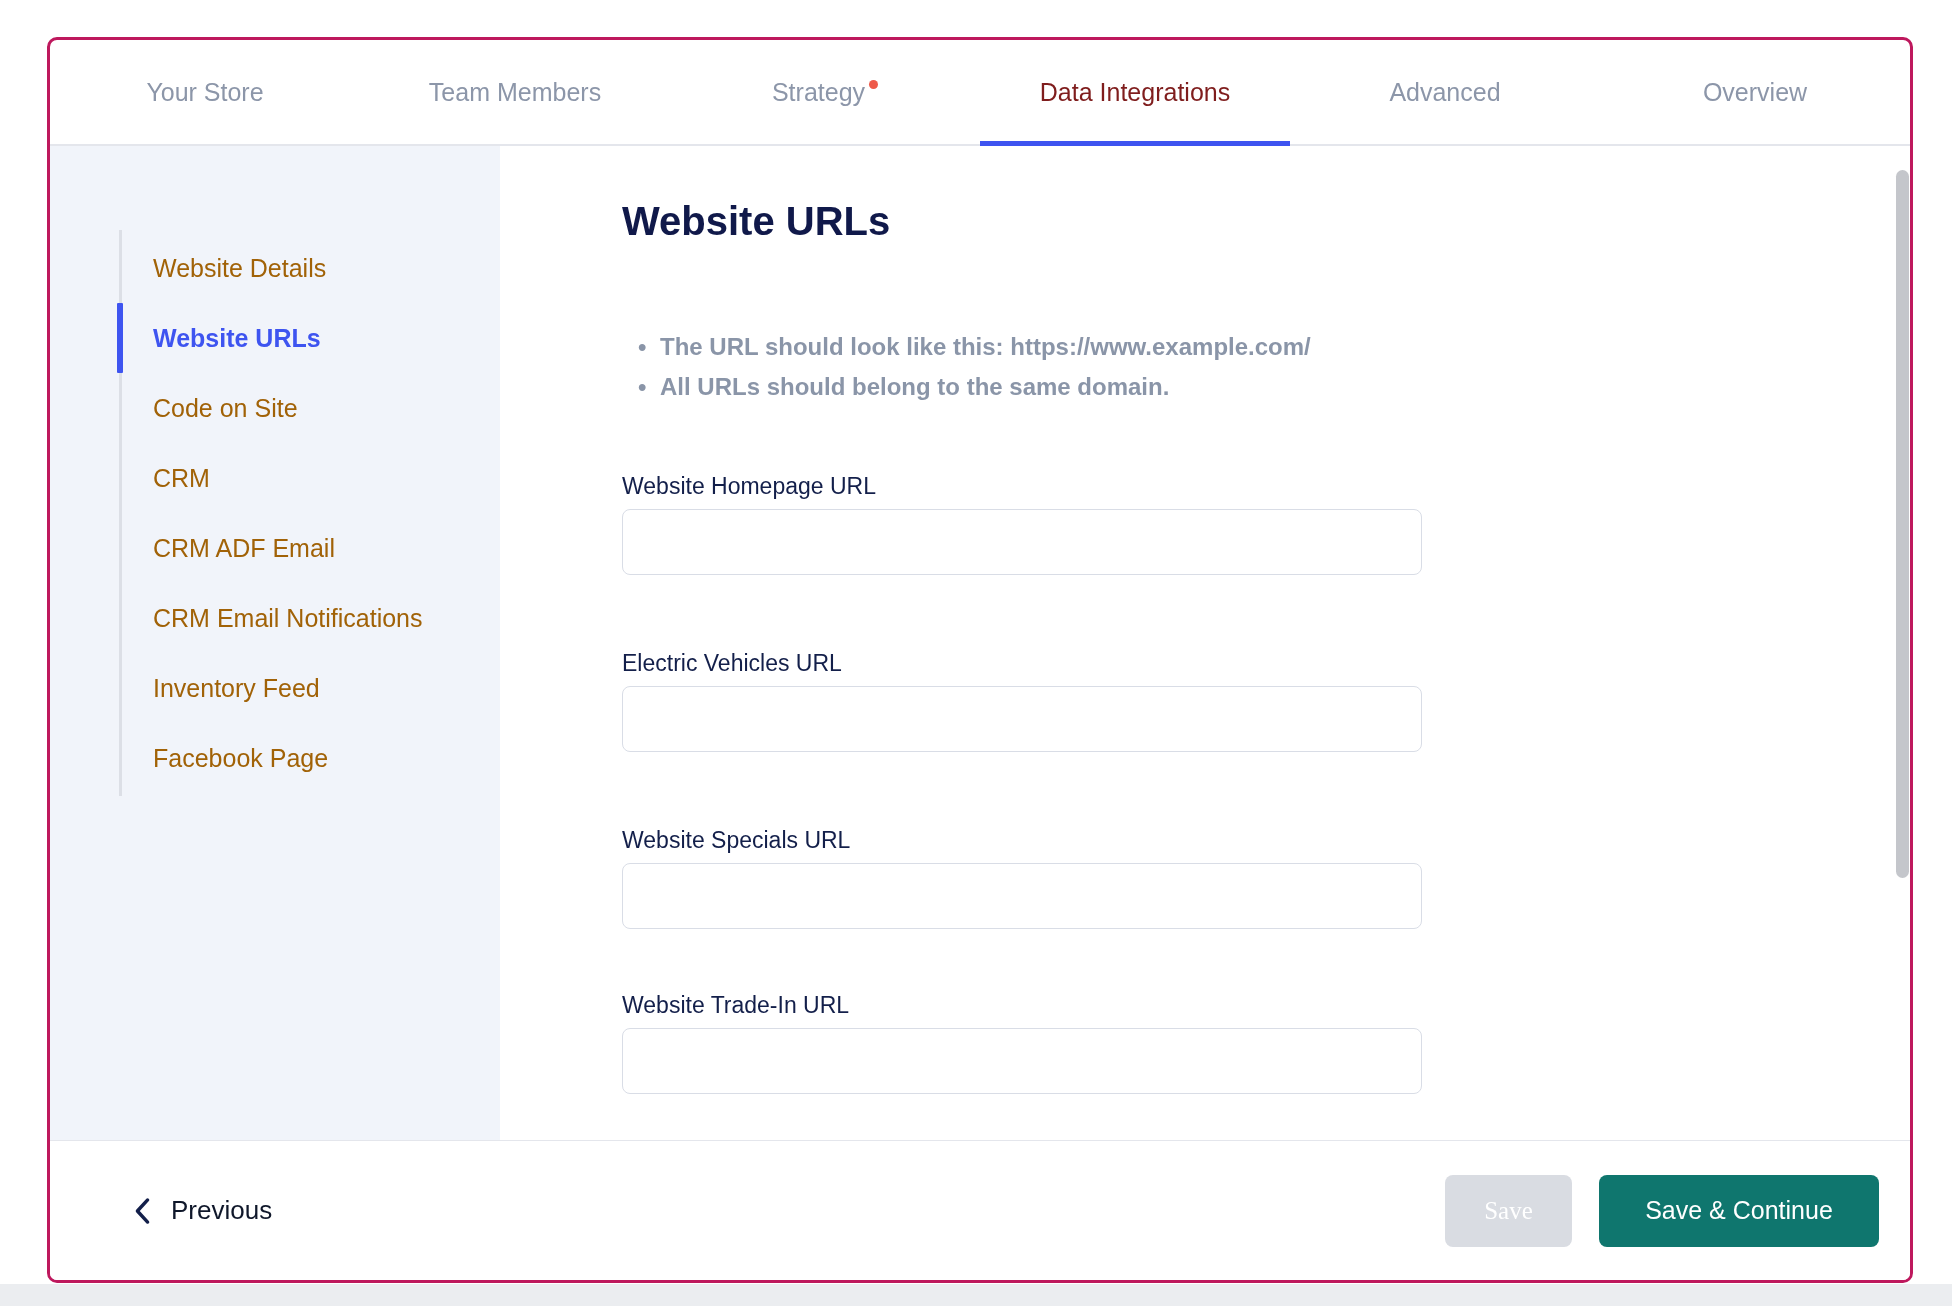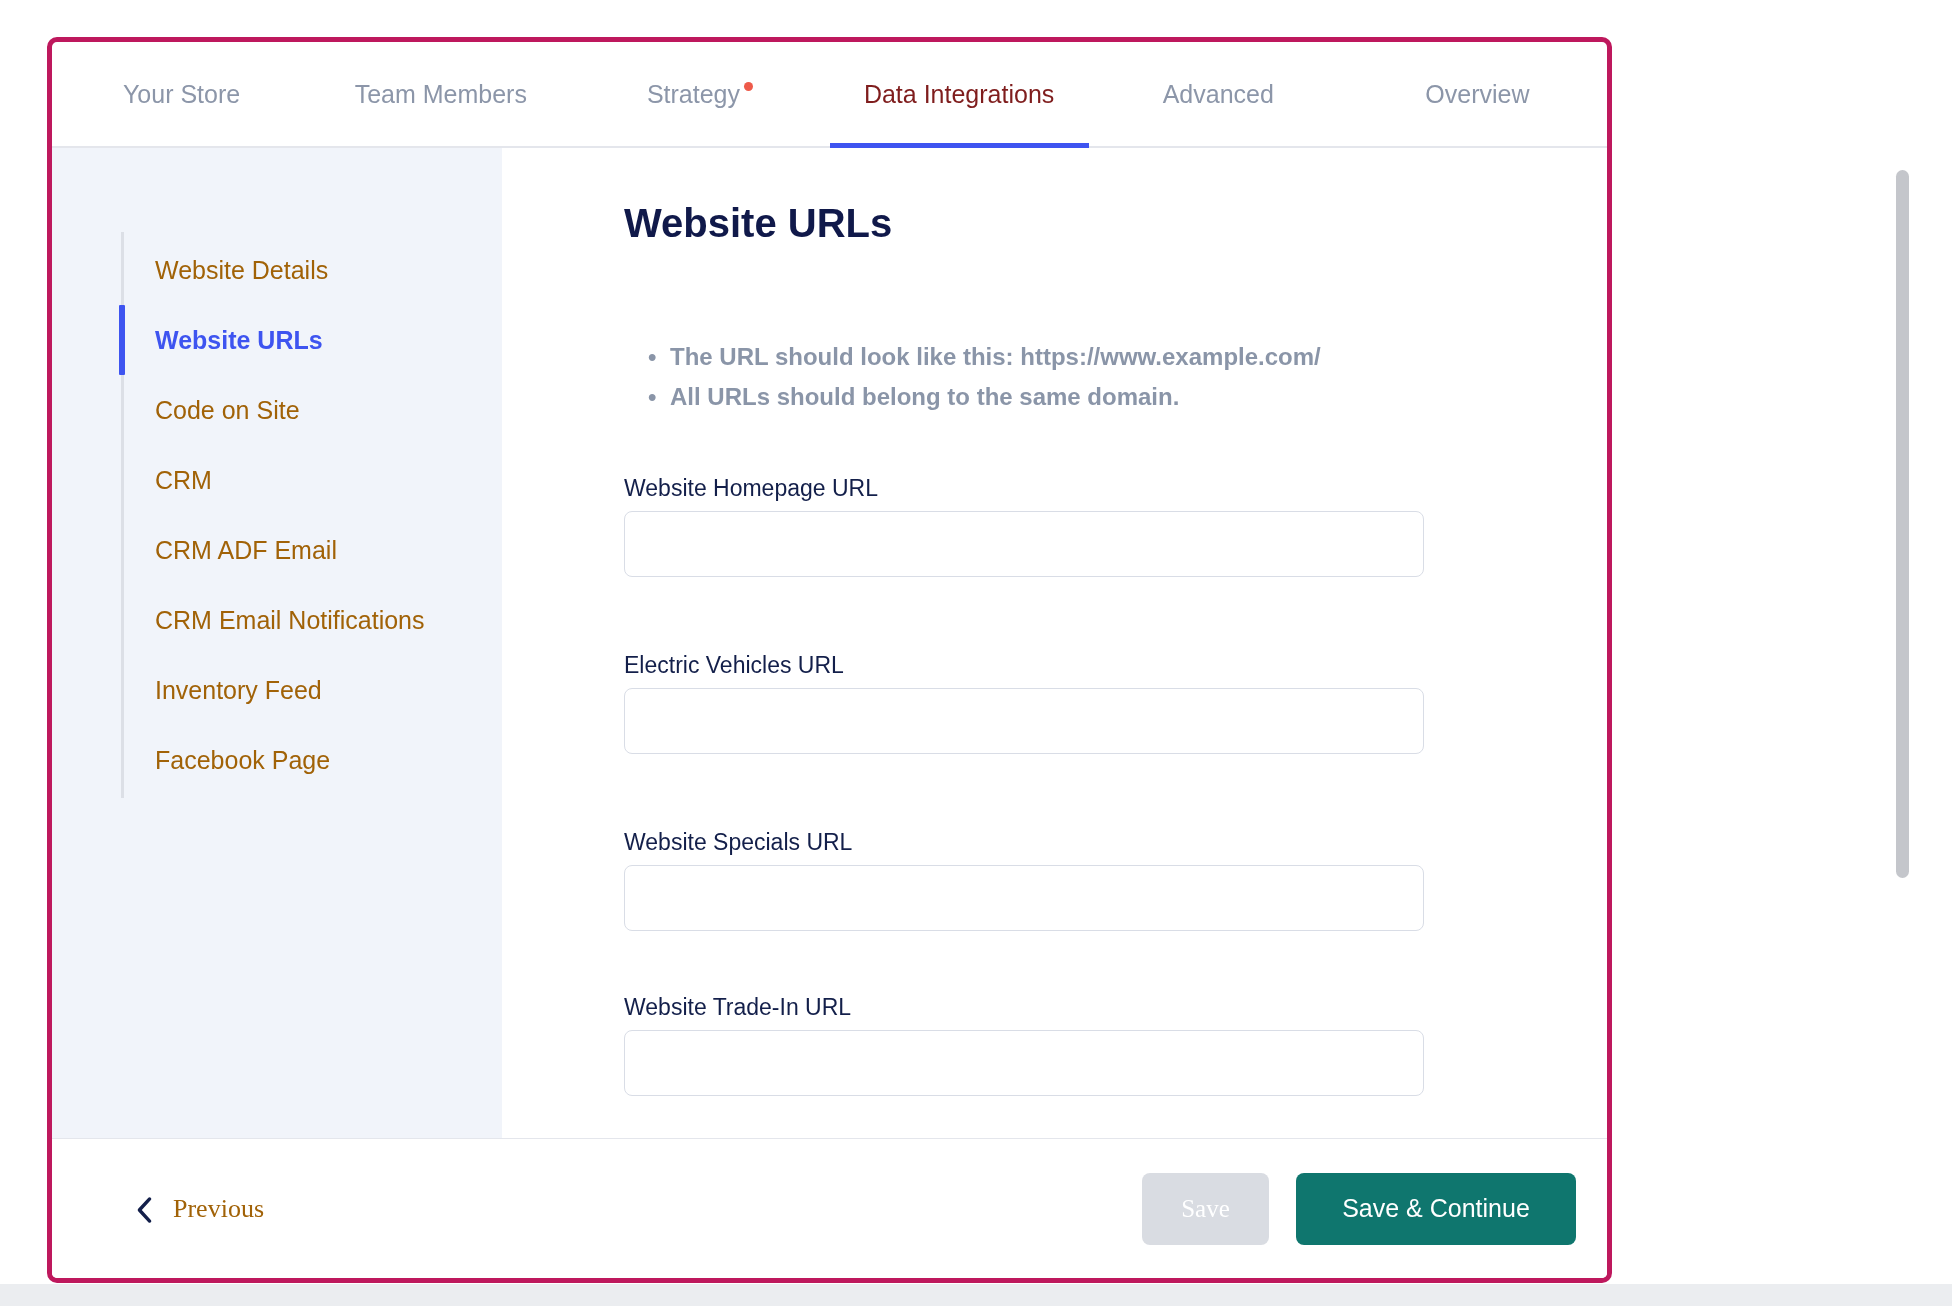--- a/index.html
+++ b/index.html
@@ -7,22 +7,22 @@
     width:1952px;height:1306px;position:relative;overflow:hidden;
     background:#ffffff;
     font-family:"Liberation Sans", sans-serif;
     -webkit-font-smoothing:antialiased;
   }
   .bottom-strip{
     position:absolute;left:0;top:1284px;width:1952px;height:22px;
     background:#ebedf0;
   }
   .card{
-    position:absolute;left:47px;top:37px;width:1565px;height:1246px;
-    background:#ffffff;border:5px solid #be185d;border-radius:10px;
+    position:absolute;left:47px;top:37px;width:1866px;height:1246px;
+    background:#ffffff;border:3px solid #be185d;border-radius:10px;
     box-sizing:border-box;overflow:hidden;
   }
   
   .tabbar{
     position:absolute;left:0;top:0;right:0;height:106px;
     display:flex;align-items:stretch;
     border-bottom:2px solid #e4e6ec;box-sizing:border-box;
   }
   .tab{
     flex:1;display:flex;align-items:center;justify-content:center;
@@ -60,21 +60,21 @@
   .page-title{
     position:absolute;left:572px;top:130px;
     font-size:40px;line-height:48px;font-weight:700;color:#10194a;
   }
   .description{
     position:absolute;left:572px;top:201px;width:880px;
     font-size:25px;line-height:40px;color:#8a95a8;
   }
   .bullets{
     position:absolute;left:578px;top:287px;width:880px;
-    margin:8px;padding:0;list-style:none;
+    margin:0;padding:0;list-style:none;
   }
   .bullets li{
     position:relative;padding-left:32px;
     font-size:24px;line-height:40px;font-weight:700;color:#8a95a8;
   }
   .bullets li::before{
     content:"\2022";position:absolute;left:10px;top:0;
     font-size:24px;line-height:40px;color:#8a95a8;
   }
   .field{position:absolute;left:572px;width:800px;}
@@ -89,23 +89,23 @@
     font-family:"Liberation Sans", sans-serif;
   }
   
   .footer{
     position:absolute;left:0;right:0;bottom:0;height:140px;
     border-top:1px solid #e4e6ec;box-sizing:border-box;
     display:flex;align-items:center;
     padding:0 31px 0 84px;background:#ffffff;
   }
   .previous-btn{
-    display:flex;align-items:flex-end;gap:20px;cursor:pointer;
-    font-size:26px;font-weight:500;color:#a16207;background:none;border:none;
-    font-family:Liberation Serif, serif;padding:0;
+    display:flex;align-items:center;gap:20px;cursor:pointer;
+    font-size:26px;font-weight:500;color:#0f172a;background:none;border:none;
+    font-family:Liberation Sans, sans-serif;padding:0;
   }
   .footer-spacer{flex:1;}
   .btn{
     height:72px;border:none;border-radius:8px;cursor:pointer;
     font-size:25px;font-weight:500;color:#ffffff;
     font-family:"Liberation Sans", sans-serif;
   }
   .btn-save{width:127px;background:#d9dce2;cursor:default;font-family:Liberation Serif, serif;}
   .btn-save-continue{width:280px;background:#0f766e;margin-left:27px;}
   

